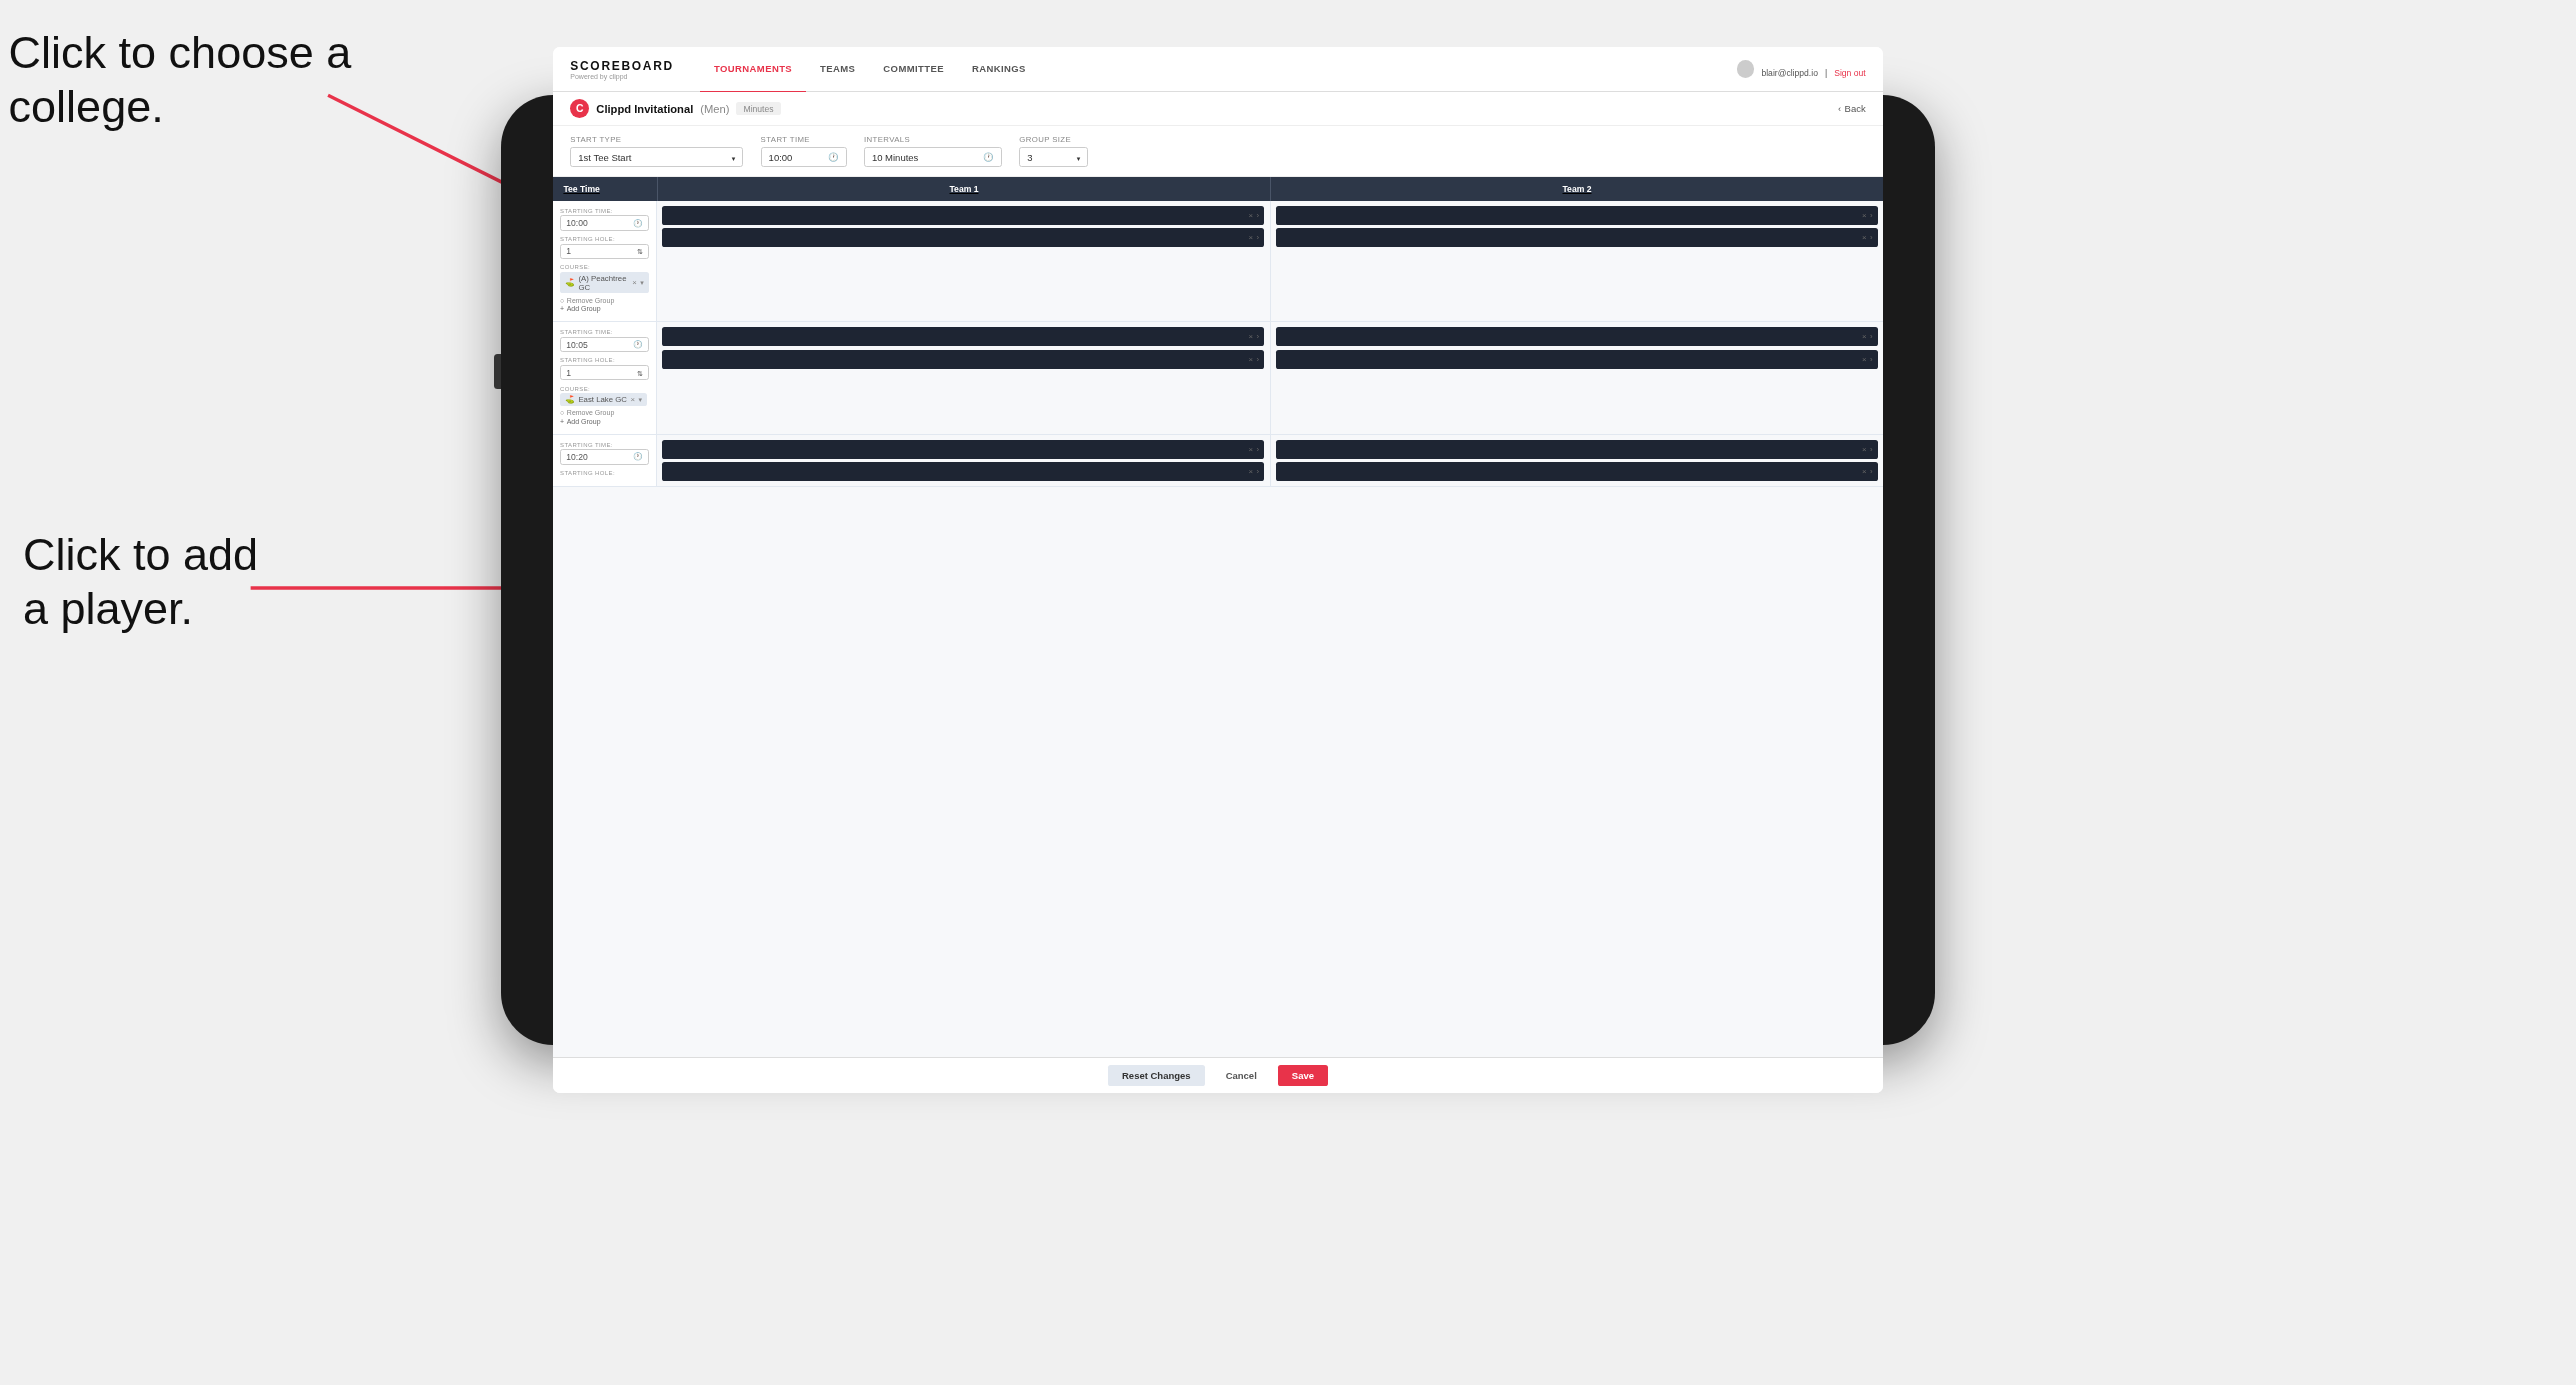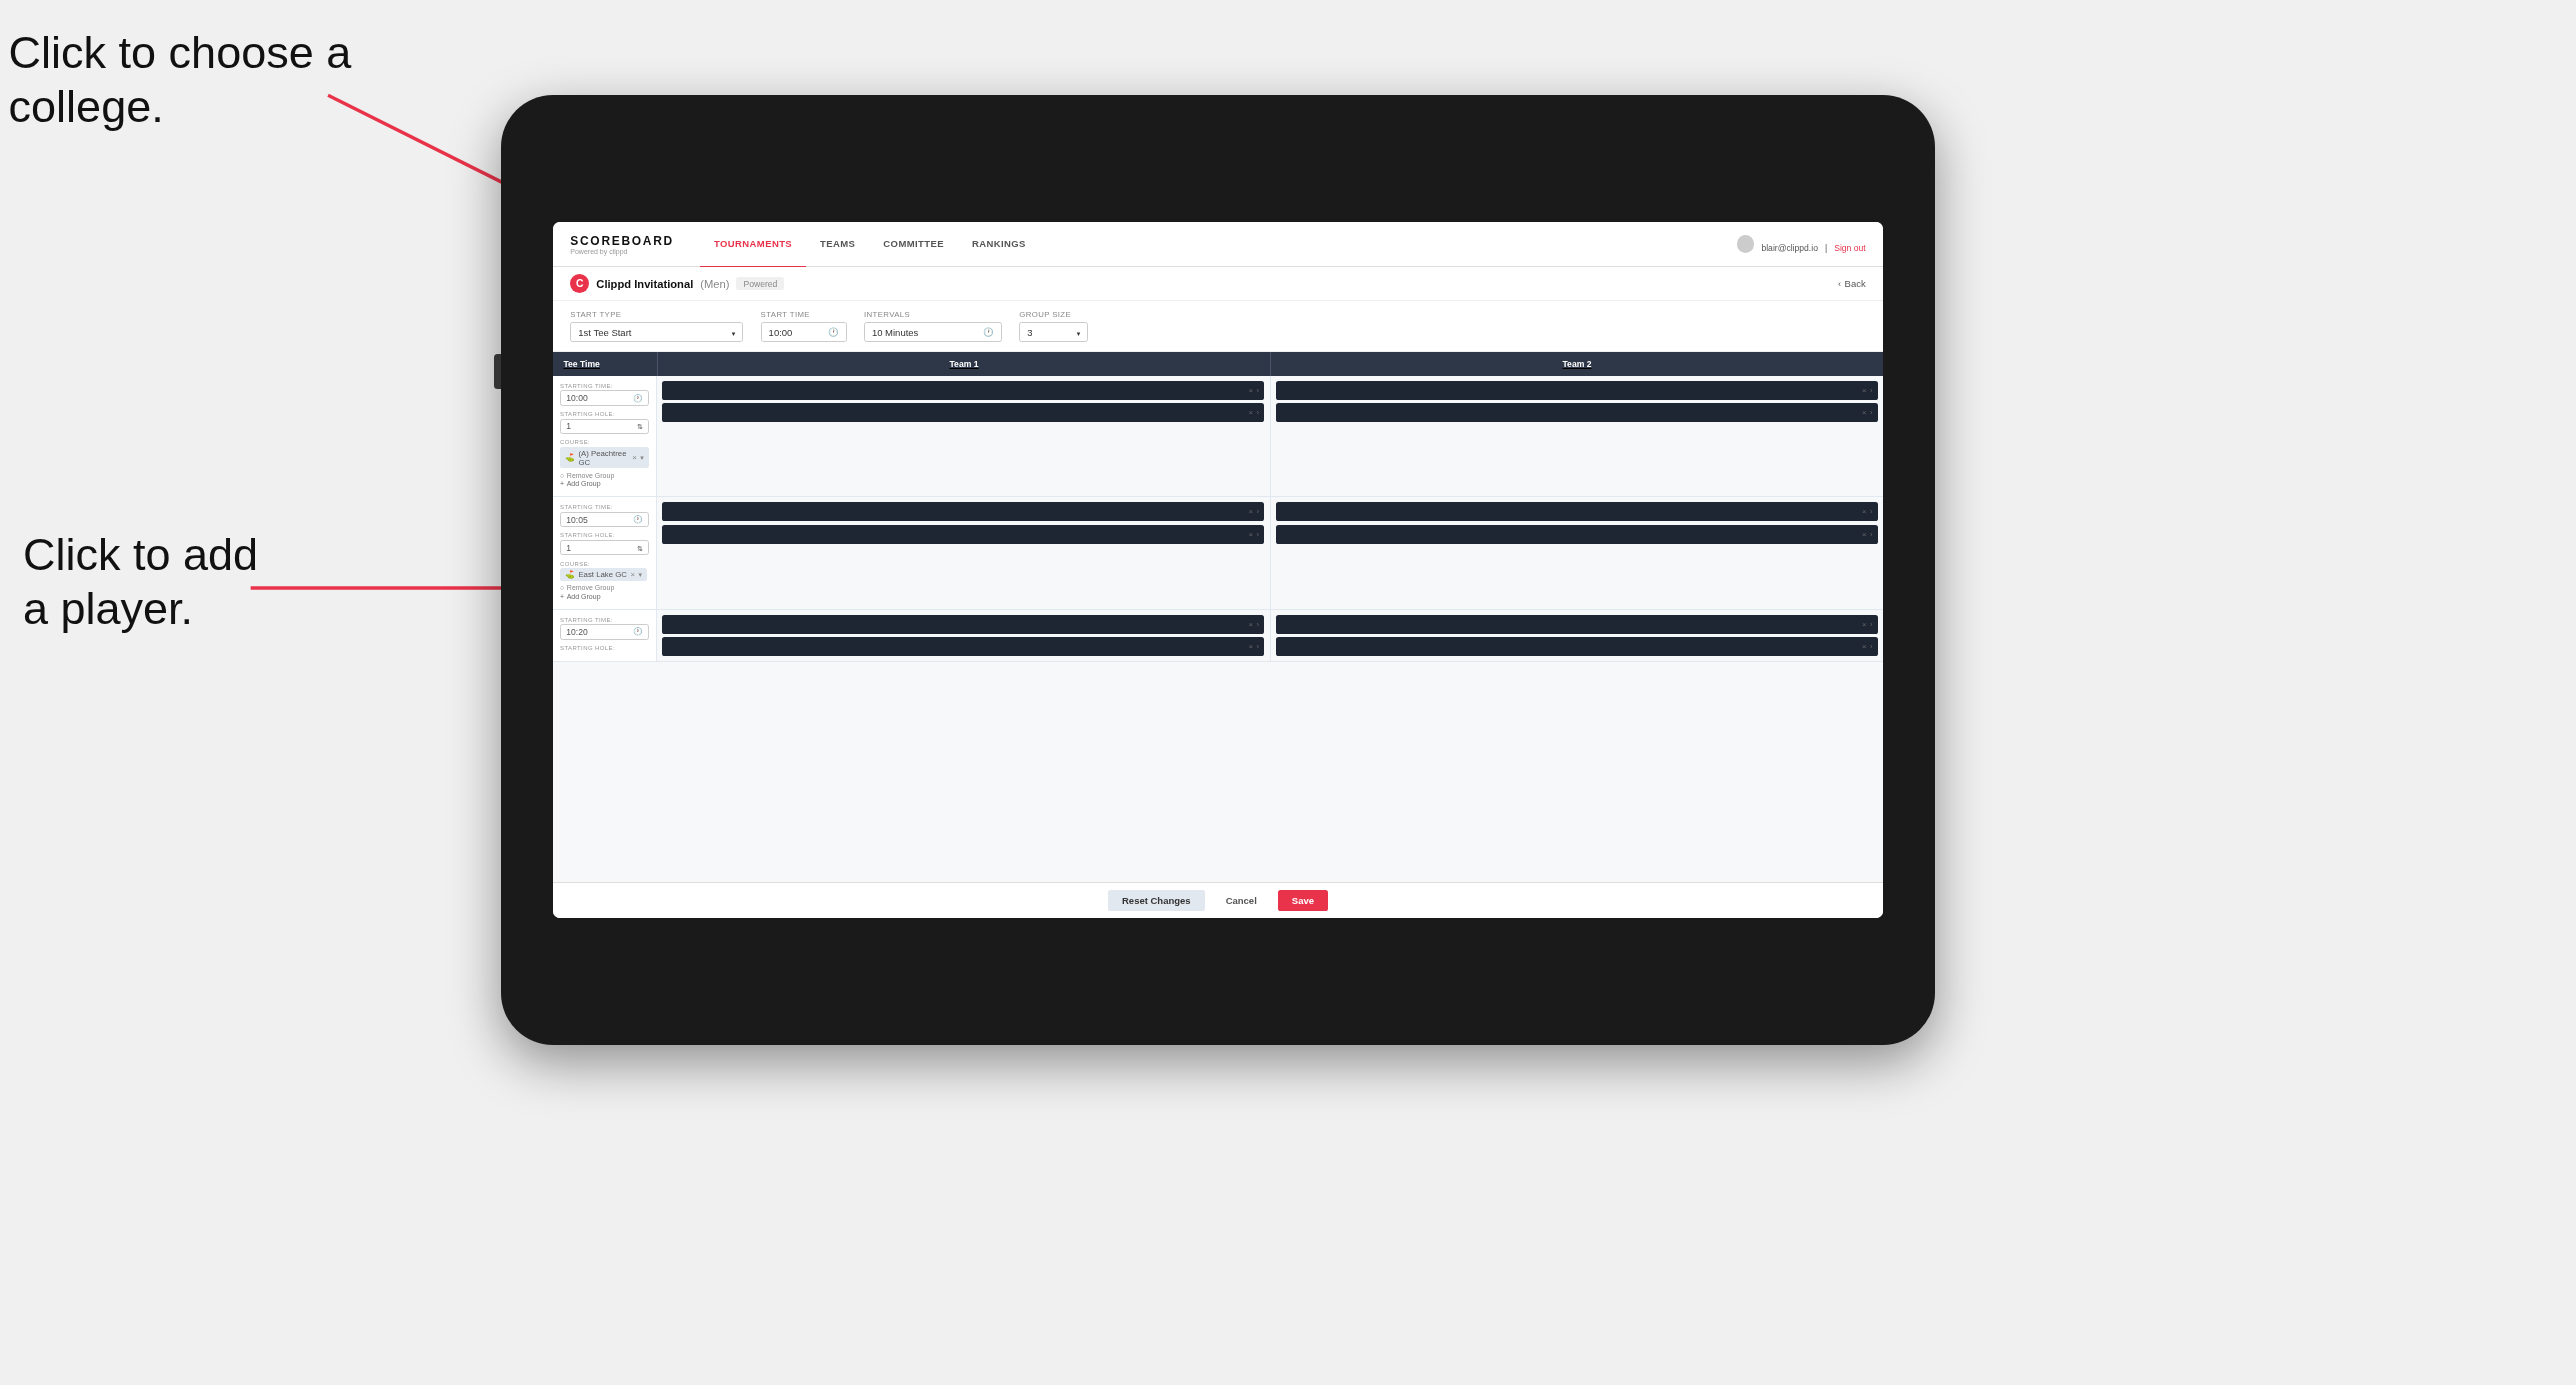--- a/index.html
+++ b/index.html
@@ -39,21 +39,21 @@
       background: #1a1a1a;
       border-radius: 52px;
       box-shadow: 0 17.3px 52px rgba(0,0,0,0.4);
       display: flex;
       align-items: center;
       justify-content: center;
     }
 
     .tablet-screen {
       width: 1330px;
-      height: 696px;
+      height: 1046px;
       background: #fff;
       border-radius: 7px;
       overflow: hidden;
       display: flex;
       flex-direction: column;
     }
 
     
     .app-header {
       background: #fff;
@@ -439,21 +439,21 @@
         <span>|</span>
         <span style="cursor:pointer; color:#e8334a;">Sign out</span>
       </div>
     </div>
 
     <div class="sub-header">
       <div class="sub-header-left">
         <div class="clippd-logo-c">C</div>
         <span class="tournament-title">Clippd Invitational</span>
         <span class="tournament-title" style="color:#888; font-weight:400;">(Men)</span>
-        <span class="hosting-badge">Powered</span>
+        <span class="hosting-badge">Minutes</span>
       </div>
       <div class="back-btn">
         <span>‹</span>
         <span>Back</span>
       </div>
     </div>
 
     <div class="controls-row">
       <div class="control-group">
         <div class="control-label">Start Type</div>

